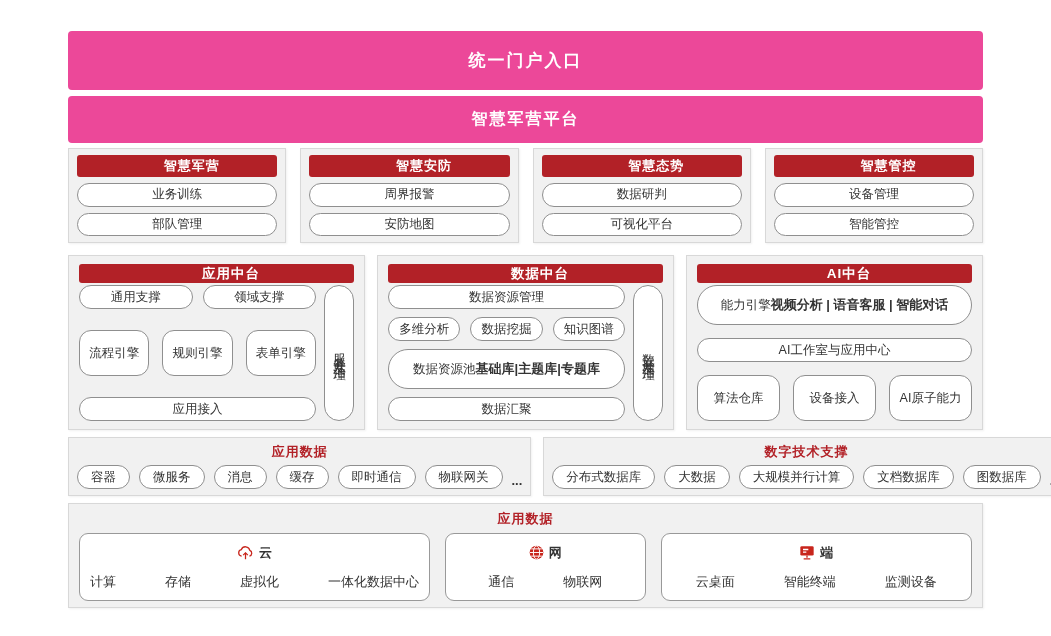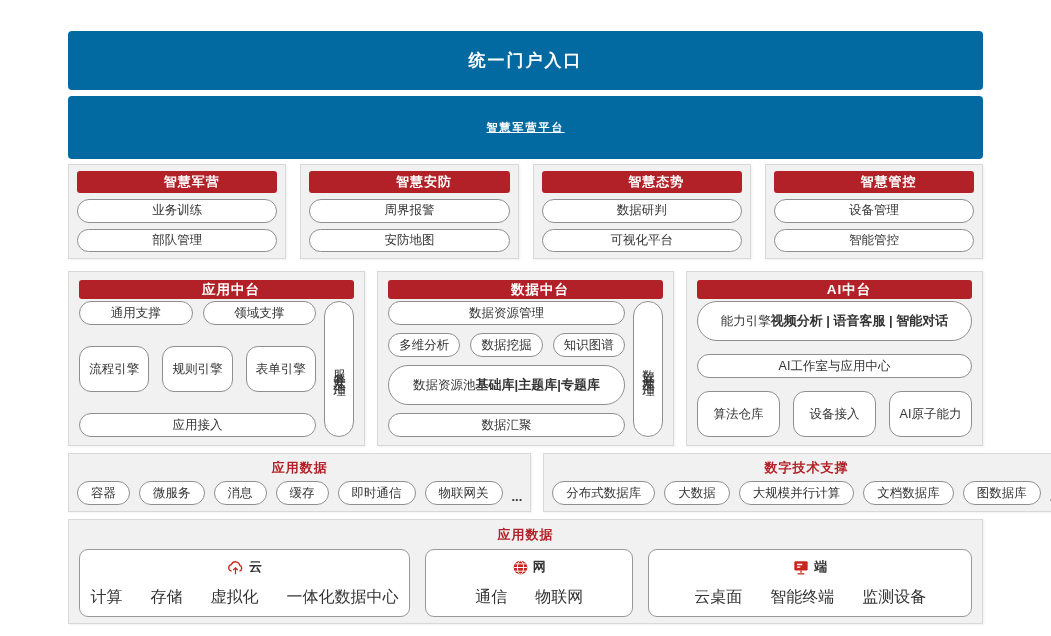--- a/index.html
+++ b/index.html
@@ -4,26 +4,26 @@
 <style>
   * { margin:0; padding:0; box-sizing:border-box; }
   html,body { background:#fff; }
   .page {
     width:1051px; height:636px; position:relative; background:#ffffff;
     font-family:"Liberation Sans", sans-serif; color:#333; overflow:hidden;
   }
   .content { position:absolute; left:68px; top:31px; width:915px; }
 
   .banner {
-    background:#0369a1; color:#fff; border-radius:4px;
+    background:#ec4899; color:#fff; border-radius:4px;
     display:flex; align-items:center; justify-content:center;
     font-weight:bold; letter-spacing:2px;
   }
   .banner-portal  { height:59px; font-size:17px; margin-bottom:6px; }
-  .banner-platform{ height:63px; font-size:11px; margin-bottom:5px;text-decoration:underline; }
+  .banner-platform{ height:47px; font-size:16px; margin-bottom:5px; }
 
   .row { display:flex; }
 
   .panel {
     background:#F1F1F1; border:1px solid #D8D8D8;
     box-shadow:1px 1px 2px rgba(0,0,0,0.06);
   }
   .panel-header {
     background:#B22127; color:#fff; border-radius:3px;
     font-size:13px; font-weight:bold; letter-spacing:1px;
@@ -74,21 +74,21 @@
 
   
   .infra-panel { height:105px; padding:6px 10px; display:flex; flex-direction:column; }
   .infra-groups { display:flex; gap:15px; flex:1; margin-top:5px; }
   .infra-box {
     background:#fff; border:1px solid #999; border-radius:9px;
     display:flex; flex-direction:column; justify-content:center; gap:11px; padding:6px 10px;
   }
   .g-cloud { flex:1.66; } .g-net { flex:1; } .g-end { flex:1.62; }
   .infra-header { display:flex; align-items:center; justify-content:center; gap:5px; font-size:13px; font-weight:bold; }
-  .infra-items { display:flex; justify-content:center; gap:28px; font-size:16px; white-space:nowrap; }
+  .infra-items { display:flex; justify-content:center; gap:49px; font-size:13px; white-space:nowrap; }
   .icon { display:inline-flex; align-items:center; }
 </style>
 </head>
 <body>
 
 <div class="page">
   <div class="content">
 
     <div class="banner banner-portal">
       <span>统一门户入口</span>

